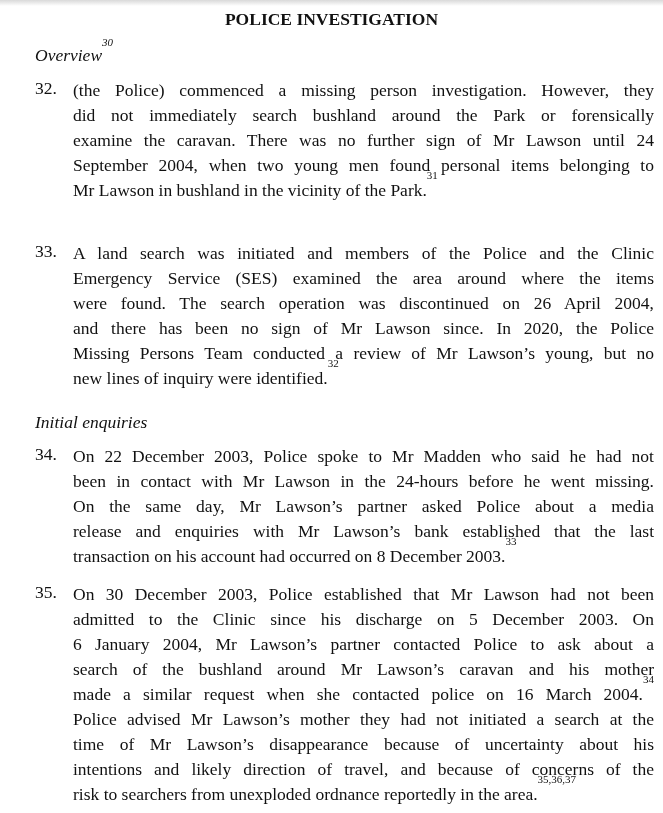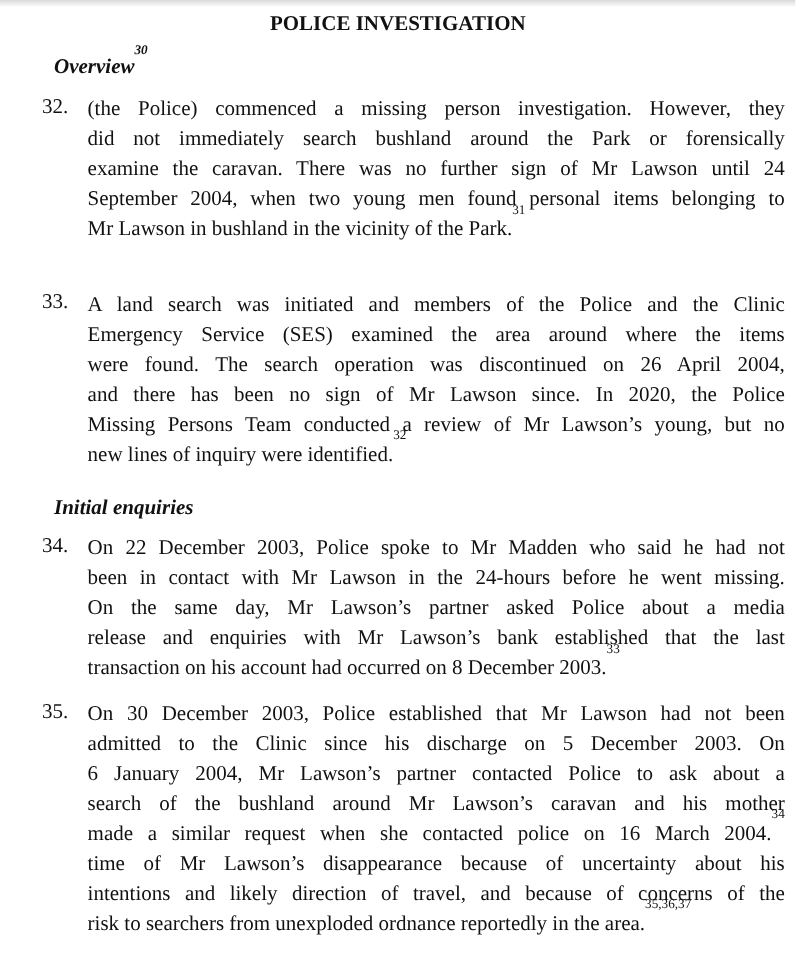--- a/index.html
+++ b/index.html
@@ -9,21 +9,21 @@
     }
     .topshade {
       position: absolute; left: 0; top: 0; width: 663px; height: 6px;
       background: linear-gradient(#d9d9d9, #ffffff);
     }
     .title {
       position: absolute; top: 9px; left: 0; width: 663px; text-align: center;
       font-weight: bold; font-size: 17.5px; letter-spacing: 0;
     }
     .heading {
-      position: absolute; left: 45px; font-style: italic; font-weight: bold; font-size: 17.5px; text-align: right;
+      position: absolute; left: 35px; font-style: italic; font-weight: normal; font-size: 17.5px; text-align: right;
     }
     sup { font-size: 11px; vertical-align: top; position: relative; top: -3px; line-height: 0; }
     .para { position: absolute; left: 35px; width: 596px; font-size: 17.5px; }
     .num { position: absolute; left: 0; top: 0; font-weight: normal; }
     .lines { position: absolute; left: 38px; width: 581px; }
     .line {
       height: 25px; line-height: 25px; white-space: nowrap;
       text-align: justify; text-align-last: justify;
     }
     .line.last { text-align-last: left; }
@@ -74,17 +74,18 @@
 </div>
 
 <div class="para" style="top:582px;">
   <div class="num">35.</div>
   <div class="lines">
     <div class="line">On 30 December 2003, Police established that Mr Lawson had not been</div>
     <div class="line">admitted to the Clinic since his discharge on 5 December 2003.  On</div>
     <div class="line">6 January 2004, Mr Lawson’s partner contacted Police to ask about a</div>
     <div class="line">search of the bushland around Mr Lawson’s caravan and his mother</div>
     <div class="line"><span>made a similar request when she contacted police on 16 March 2004.</span><sup>34</sup></div>
+    <div class="line">Police advised Mr Lawson’s mother they had not initiated a search at the</div>
     <div class="line">time of Mr Lawson’s disappearance because of uncertainty about his</div>
     <div class="line">intentions and likely direction of travel, and because of concerns of the</div>
     <div class="line last"><span>risk to searchers from unexploded ordnance reportedly in the area.</span><sup>35,36,37</sup></div>
   </div>
 </div>
 
 </body></html>

